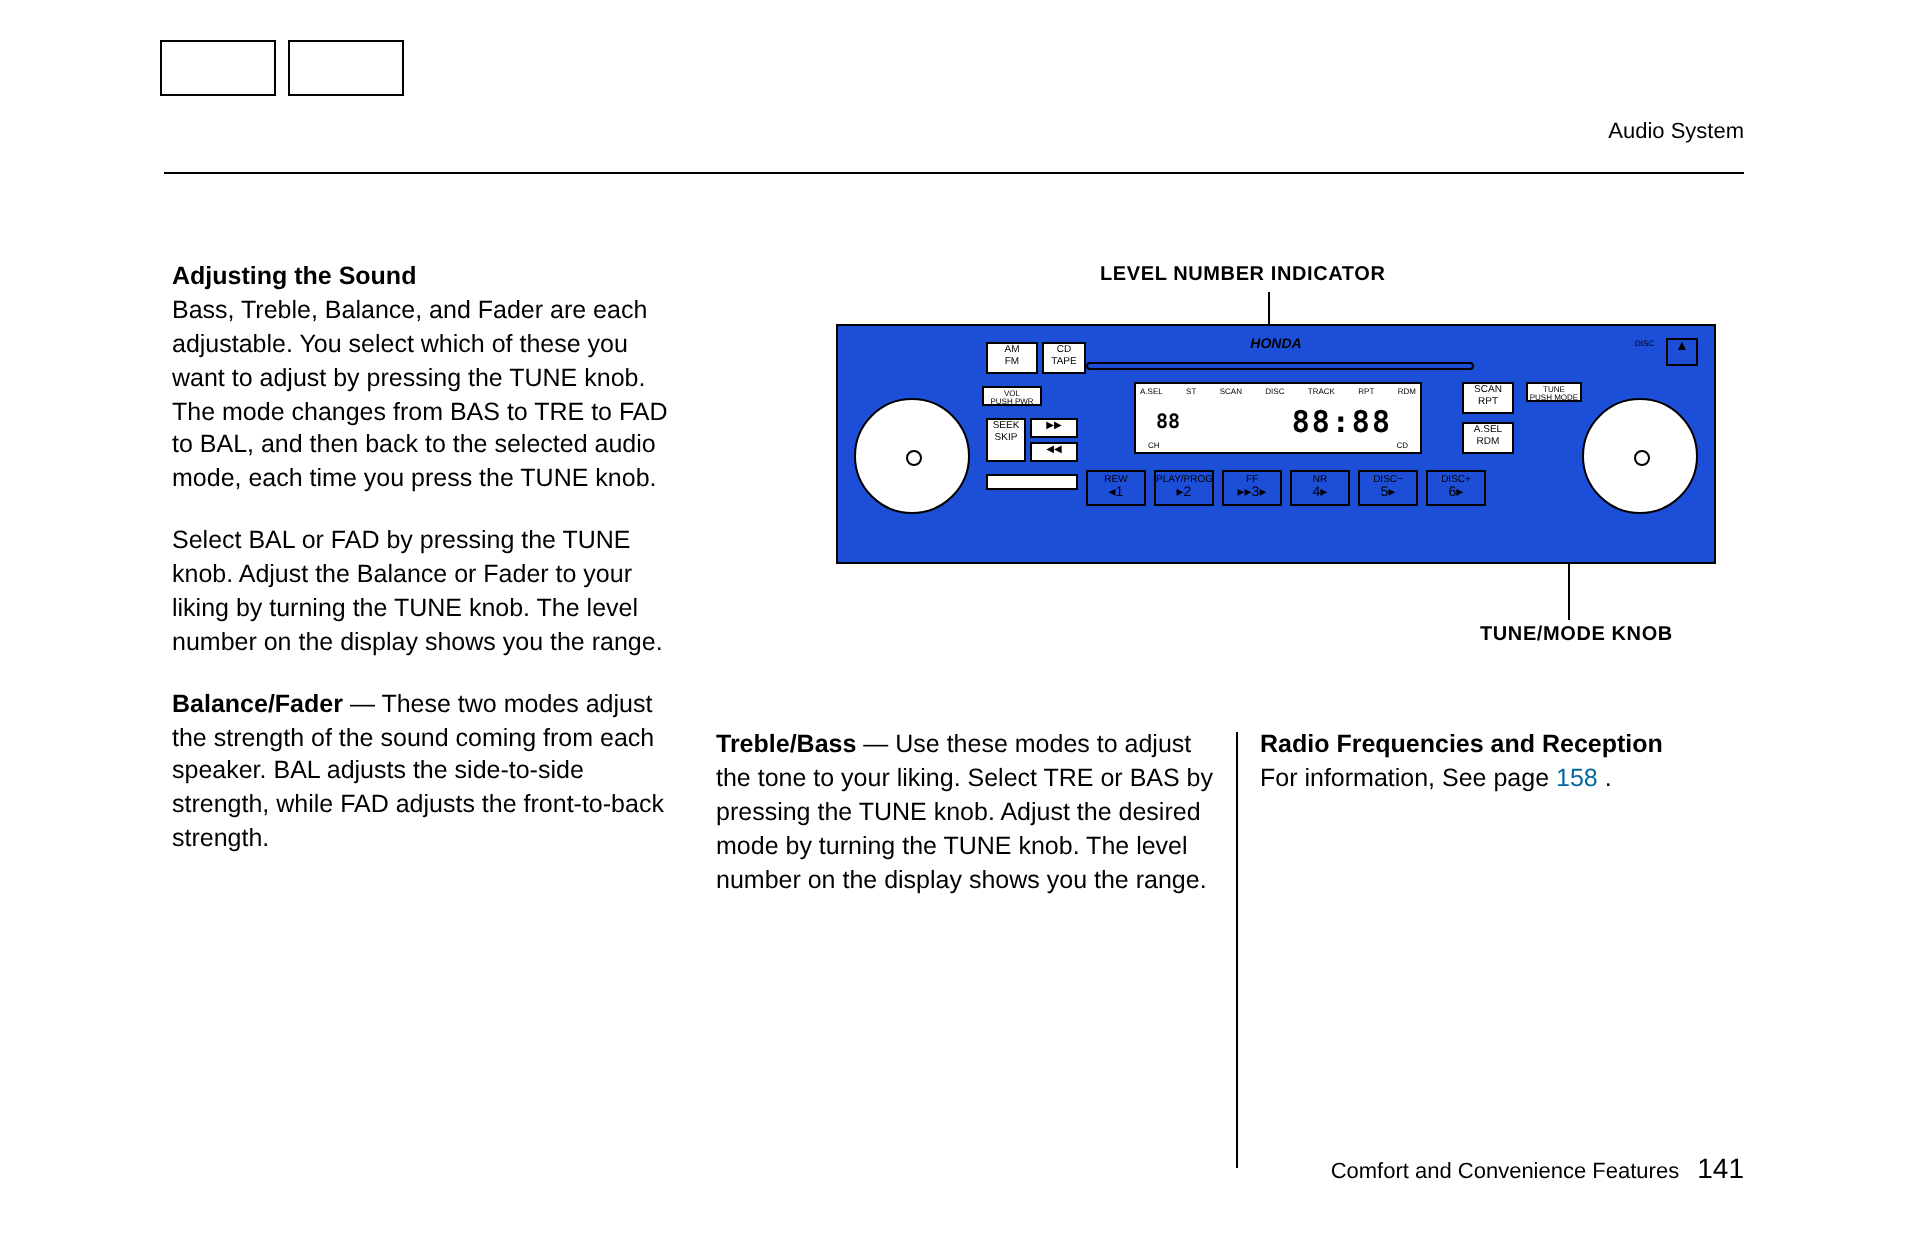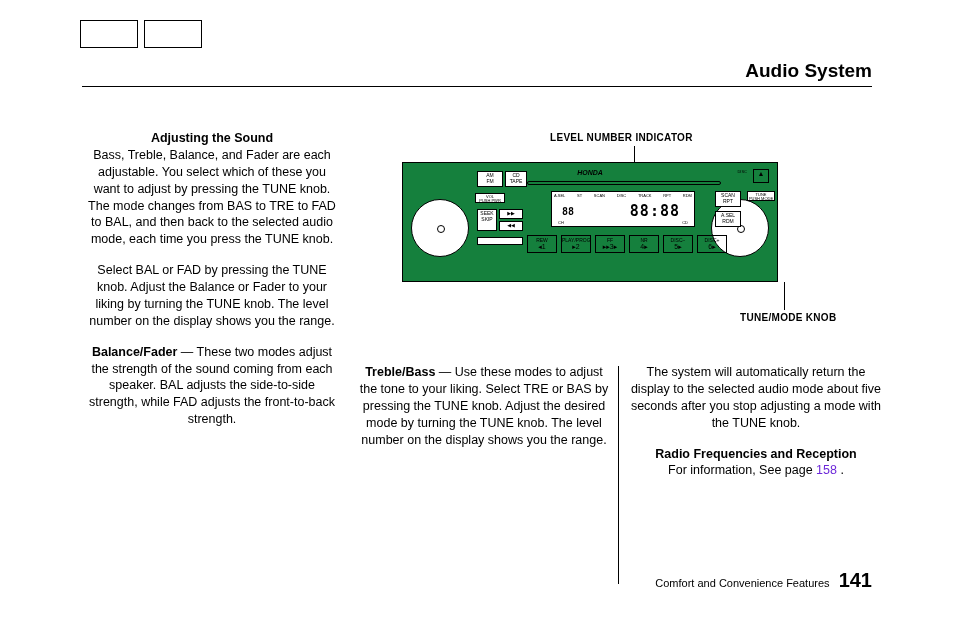--- a/index.html
+++ b/index.html
@@ -20,50 +20,49 @@
     }
     .top-box {
       width: 58px;
       height: 28px;
       border: 1px solid #000;
     }
     .page-title {
       position: absolute;
       top: 60px;
       right: 82px;
-      font-size: 19px;
-      font-weight: bold;
+      font-size: 11px;
+      font-weight: normal;
     }
     .title-rule {
       position: absolute;
       top: 86px;
       left: 82px;
       right: 82px;
       border-top: 1px solid #000;
     }
     .content {
       position: absolute;
       top: 130px;
       left: 86px;
       right: 82px;
       bottom: 50px;
     }
     .col {
       position: absolute;
       font-size: 12.5px;
       line-height: 1.35;
       color: #000;
-      text-align: center;
     }
     .col1 { left: 0; width: 252px; top: 0; }
     .col2 { left: 272px; width: 252px; top: 0; }
     .col3 { left: 544px; width: 252px; top: 0; }
     .para { margin-bottom: 14px; }
     .bold { font-weight: bold; }
-    .link { color: #6d28d9; }
+    .link { color: #0369a1; }
     
     .figure-area {
       position: absolute;
       left: 272px;
       top: -6px;
       width: 536px;
       height: 220px;
     }
     .indicator-label {
       position: absolute;
@@ -77,25 +76,25 @@
       position: absolute;
       top: 22px;
       left: 276px;
       width: 1px;
       height: 42px;
       background: #000;
     }
     .radio {
       position: absolute;
       top: 38px;
-      left: 44px;
-      width: 376px;
+      left: 60px;
+      width: 440px;
       height: 120px;
       border: 1.5px solid #000;
-      background: #15803d;
+      background: #1d4ed8;
     }
     .knob-label {
       position: absolute;
       top: 188px;
       left: 382px;
       font-size: 10px;
       font-weight: bold;
       letter-spacing: 0.3px;
     }
     .knob-line {
@@ -237,21 +236,21 @@
     }
     .div2 { left: 532px; height: 218px; }
     
     .footer {
       position: absolute;
       bottom: 38px;
       right: 82px;
       font-size: 11px;
     }
     .footer .sec { font-weight: normal; }
-    .footer .pn { font-weight: bold; font-size: 20px; margin-left: 6px; }
+    .footer .pn { font-weight: normal; font-size: 14px; margin-left: 6px; }
   </style>
 </head>
 <body>
 
 <div class="top-boxes">
   <div class="top-box"></div>
   <div class="top-box"></div>
 </div>
 
 <div class="page-title">Audio System</div>
@@ -346,23 +345,20 @@
   </div>
 
   <div class="col col2" style="top:234px;">
     <div class="para">
       <span class="bold">Treble/Bass</span><span> — Use these modes to adjust the tone to your liking. Select TRE or BAS by pressing the TUNE knob. Adjust the desired mode by turning the TUNE knob. The level number on the display shows you the range.</span>
     </div>
   </div>
 
   <div class="col col3" style="top:234px;">
     <div class="para">
-      <span>The system will automatically return the display to the selected audio mode about five seconds after you stop adjusting a mode with the TUNE knob.</span>
-    </div>
-    <div class="para">
       <span class="bold">Radio Frequencies and Reception</span><br>
       <span>For information, See page </span><span class="link">158</span><span> .</span>
     </div>
   </div>
 
   <div class="col-divider div2"></div>
 
 </div>
 
 <div class="footer">

